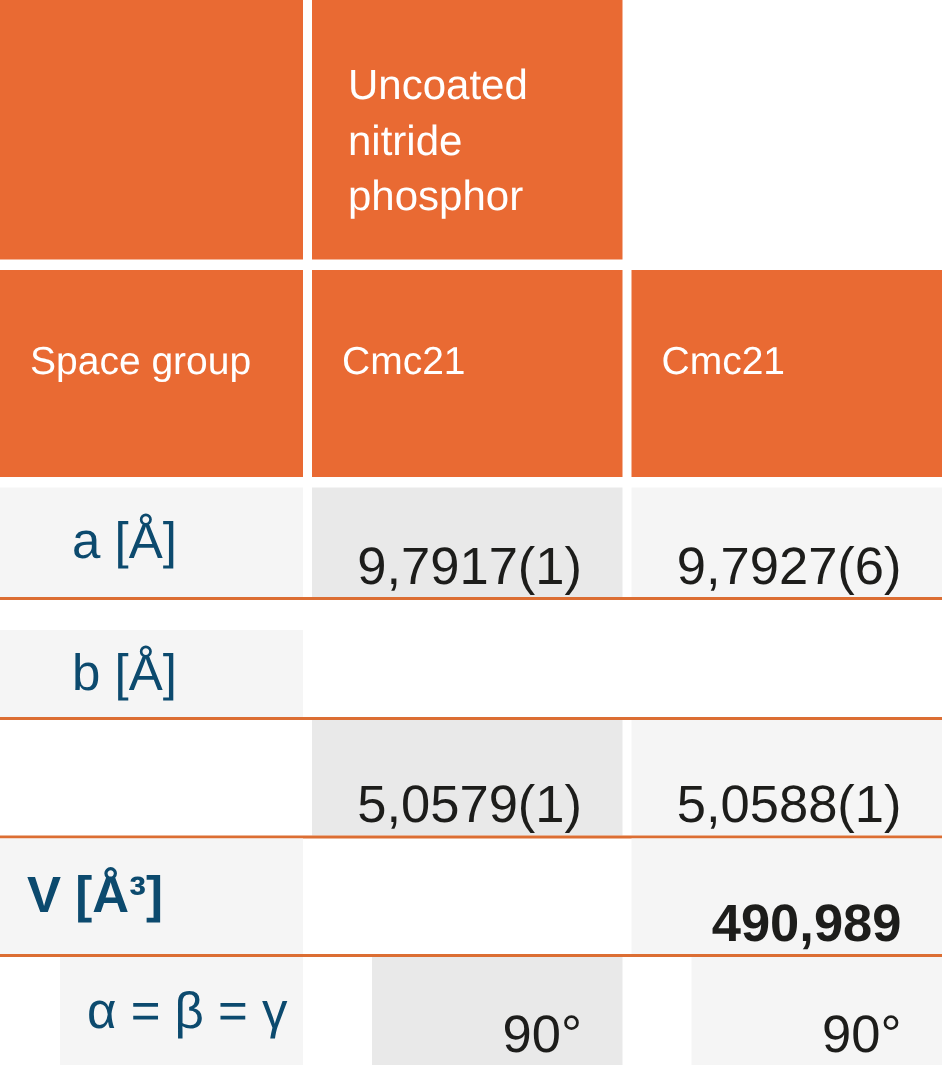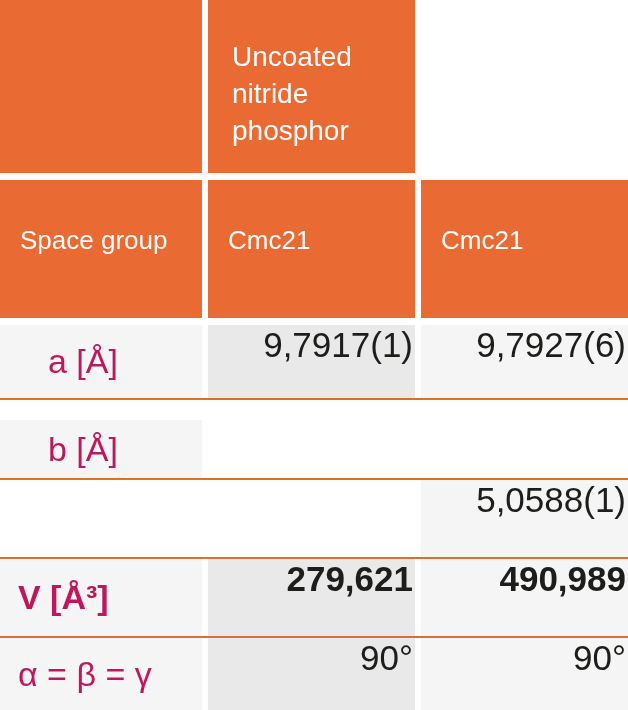--- a/index.html
+++ b/index.html
@@ -26,21 +26,21 @@
   .c2 { grid-column: 2; }
   .c3 { grid-column: 3; }
 
   
   .r-head { grid-row: 1; }
   .r-sg   { grid-row: 3; }
   .r-a    { grid-row: 5; }
   .r-b    { grid-row: 7; margin-top: 20px; }
   .r-c    { grid-row: 9; }
   .r-v    { grid-row: 11; font-weight: bold; }
-  .r-al   { grid-row: 13; }
+  .r-al   { grid-row: 13; margin-left: 40px; }
 
   
   .orange {
     background: #e96a33;
     color: #ffffff;
   }
   .head-cell {
     font-size: 28px;
     line-height: 37px;
     padding: 38px 14px 0 24px;
@@ -53,30 +53,30 @@
     flex-direction: column;
     justify-content: center;
   }
 
   
   .bg-light { background: #f5f5f5; }
   .bg-mid   { background: #e9e9e9; }
   .label-cell {
     align-items: center;
     font-size: 34px;
-    color: #be185d;
+    color: #0c4a6e;
     padding-left: 18px;
   }
   .label-indent { padding-left: 48px; }
   .value-cell {
-    align-items: flex-start;
+    align-items: flex-end;
     justify-content: flex-end;
     font-size: 35px;
     color: #1d1d1b;
-    padding-right: 2px;
+    padding-right: 27px;
   }
 
   
   .divider {
     grid-column: 1 / -1;
     background: #dc6e33;
   }
   .d1 { grid-row: 6; }
   .d2 { grid-row: 8; }
   .d3 { grid-row: 10; }
@@ -113,31 +113,31 @@
   </div>
 
   <div class="divider d1"></div>
 
   <div class="cell bg-light label-cell label-indent c1 r-b">
     <span>b [Å]</span>
   </div>
 
   <div class="divider d2"></div>
 
+  <div class="cell bg-mid value-cell c2 r-c">
+    <span>5,0579(1)</span>
+  </div>
   <div class="cell bg-light value-cell c3 r-c">
     <span>5,0588(1)</span>
   </div>
 
   <div class="divider d3"></div>
 
   <div class="cell bg-light label-cell c1 r-v">
     <span>V [Å³]</span>
-  </div>
-  <div class="cell bg-mid value-cell c2 r-v">
-    <span>279,621</span>
   </div>
   <div class="cell bg-light value-cell c3 r-v">
     <span>490,989</span>
   </div>
 
   <div class="divider d4"></div>
 
   <div class="cell bg-light label-cell c1 r-al">
     <span>α = β = γ</span>
   </div>

